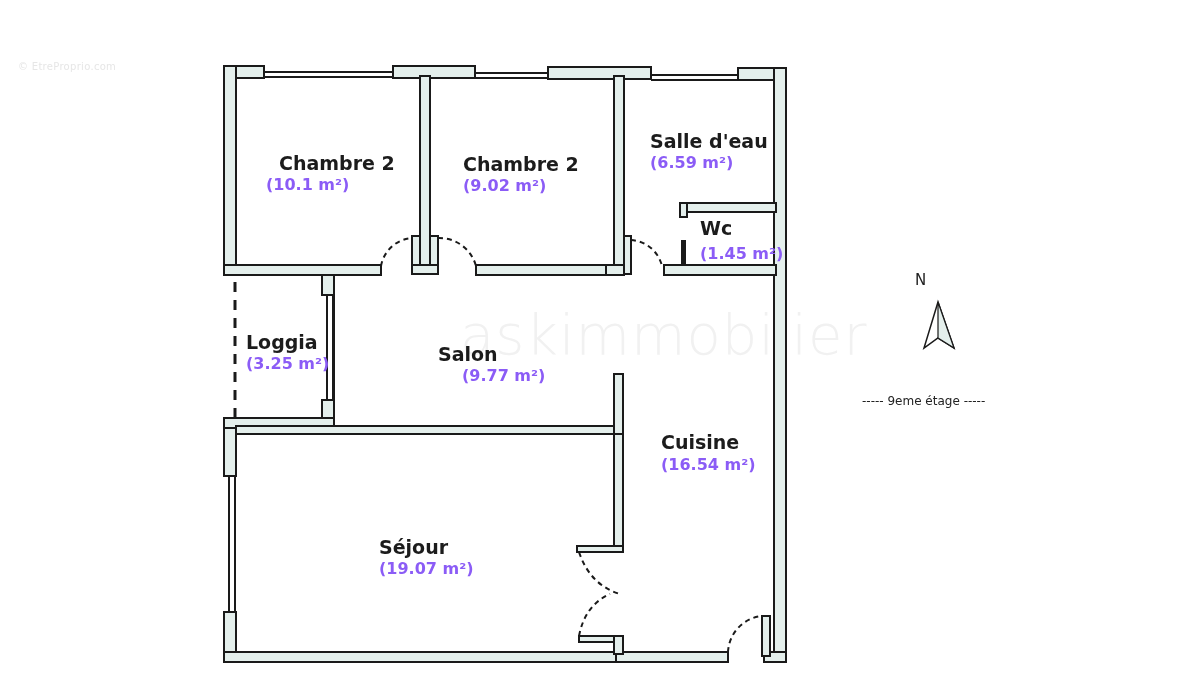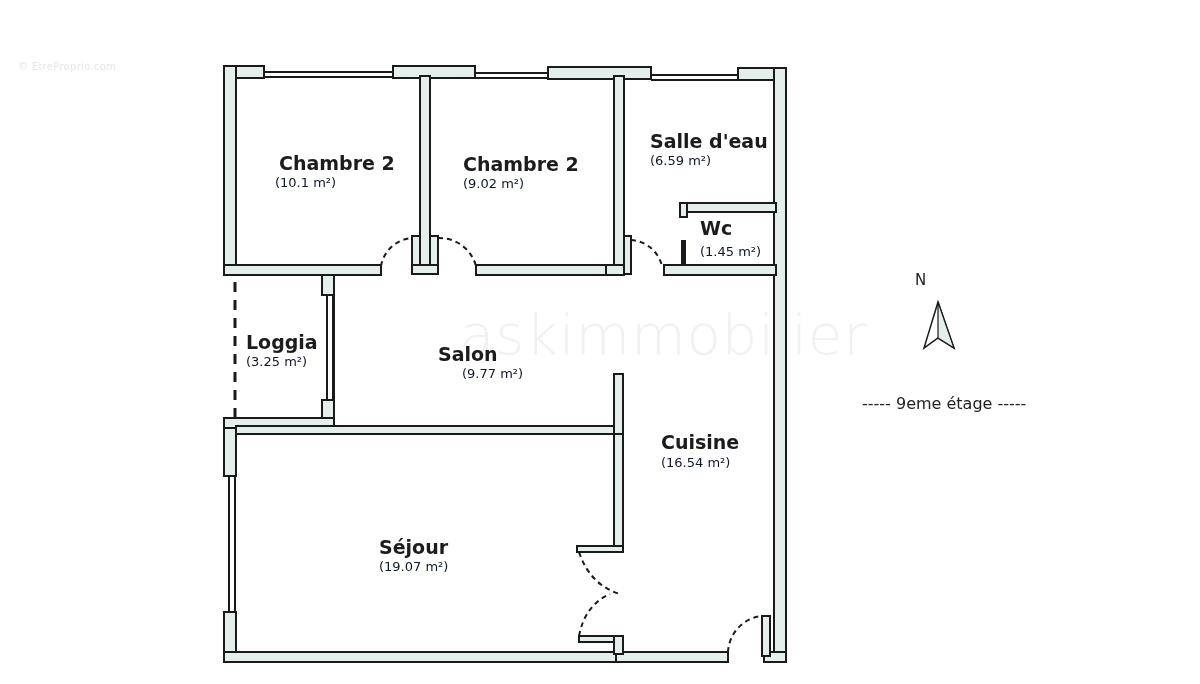--- a/index.html
+++ b/index.html
@@ -5,23 +5,23 @@
     html, body { margin: 0; padding: 0; background: #ffffff; }
     body { width: 1200px; height: 684px; position: relative; overflow: hidden;
            font-family: "DejaVu Sans", "Liberation Sans", sans-serif; color: #1a1a1a; }
     .canvas { position: absolute; left: 0; top: 0; width: 1200px; height: 684px; }
     svg.plan { position: absolute; left: 0; top: 0; }
     .watermark-top { position: absolute; left: 18px; top: 25px; font-size: 10px; color: #e6e6e6;
                      letter-spacing: 0.3px; margin-top: 36px; }
     .watermark-center { position: absolute; left: 460px; top: 302px; font-size: 56px; color: #f1f1f1;
                         letter-spacing: 1px; font-weight: 300; }
     .room-label { position: absolute; font-weight: bold; font-size: 19px; color: #1c1c1c; white-space: nowrap; }
-    .room-area { position: absolute; font-size: 13px; color: #0f172a; white-space: nowrap; }
+    .room-area { position: absolute; font-size: 16px; color: #8b5cf6; white-space: nowrap; font-weight: bold; }
     .north-label { position: absolute; left: 915px; top: 271px; font-size: 15px; color: #222; }
-    .floor-label { position: absolute; left: 862px; top: 394px; font-size: 16px; color: #222; white-space: nowrap; }
+    .floor-label { position: absolute; left: 862px; top: 394px; font-size: 12px; color: #222; white-space: nowrap; }
   </style>
 </head>
 <body>
 
 <div class="canvas">
 
   <div class="watermark-top">© EtreProprio.com</div>
   <div class="watermark-center">askimmobilier</div>
 
   <svg class="plan" width="1200" height="684" viewBox="0 0 1200 684">
@@ -117,21 +117,21 @@
 
     <line class="dash" x1="235" y1="282" x2="235" y2="418"></line>
 
     <g>
       <polygon points="938,302 924,348 938,338 954,348" fill="#ffffff" stroke="#1a1a1a" stroke-width="1.5"></polygon>
       <polygon points="938,302 938,338 954,348" fill="#e4efec" stroke="#1a1a1a" stroke-width="1.2"></polygon>
     </g>
   </svg>
 
   <div class="room-label" style="left:279px; top:152px;">Chambre 2</div>
-  <div class="room-area" style="left:275px; top:175px;">(10.1 m²)</div>
+  <div class="room-area" style="left:266px; top:175px;">(10.1 m²)</div>
 
   <div class="room-label" style="left:463px; top:153px;">Chambre 2</div>
   <div class="room-area" style="left:463px; top:176px;">(9.02 m²)</div>
 
   <div class="room-label" style="left:650px; top:130px;">Salle d'eau</div>
   <div class="room-area" style="left:650px; top:153px;">(6.59 m²)</div>
 
   <div class="room-label" style="left:700px; top:217px;">Wc</div>
   <div class="room-area" style="left:700px; top:244px;">(1.45 m²)</div>
 

